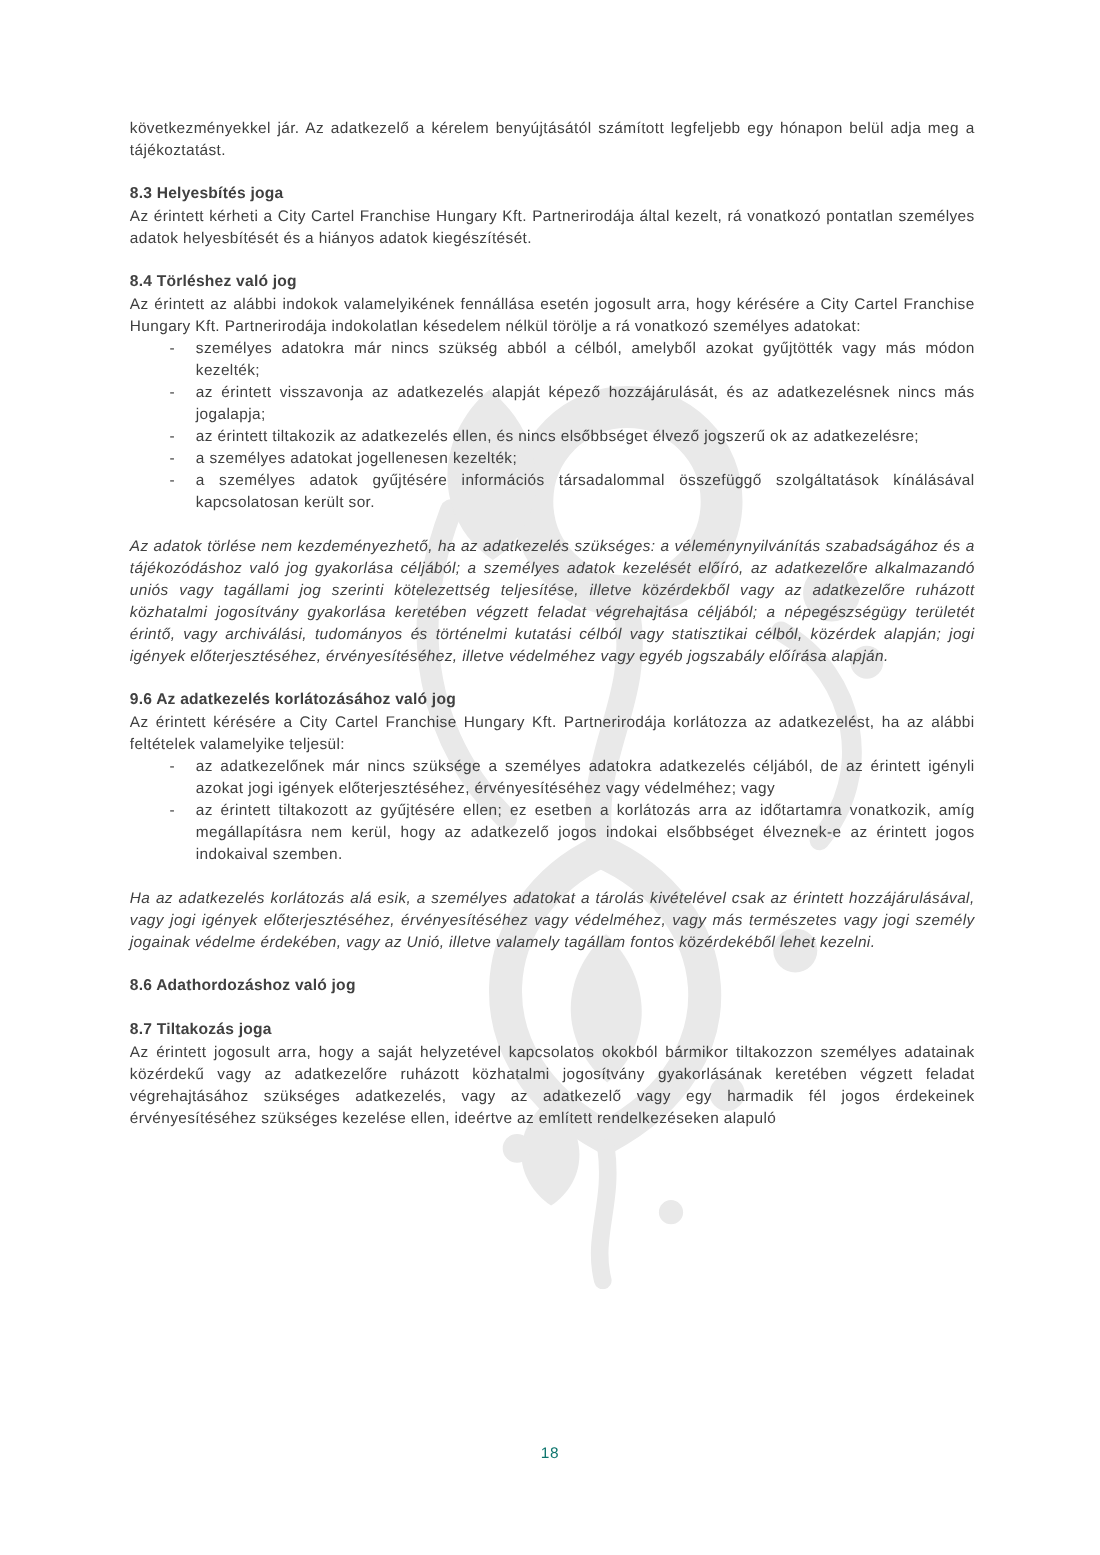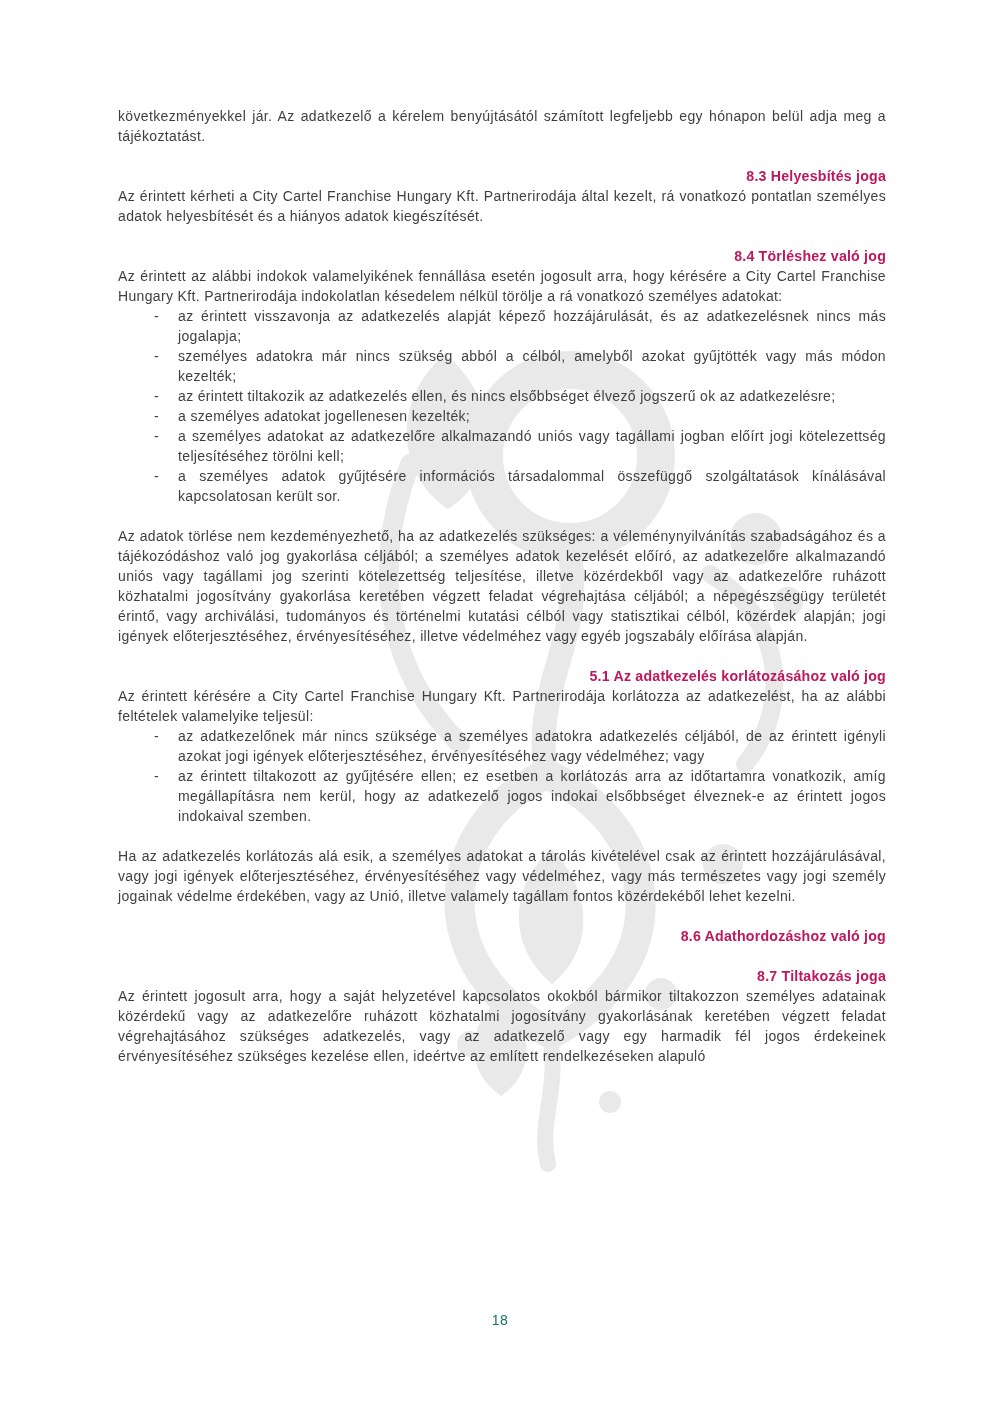--- a/index.html
+++ b/index.html
@@ -26,29 +26,29 @@
     top: 106px;
     width: 768px;
     z-index: 1;
     color: #3f3f3f;
     font-size: 14px;
     line-height: 20px;
     letter-spacing: 0.35px;
     text-align: justify;
   }
   .content p { margin: 0; }
-  .content p.gap { margin-top: 20px; }
+  .content p.gap { margin-top: 20px; font-style: italic; }
   h2.sec-heading {
     margin: 20px 0 0 0;
     font-size: 14.2px;
     line-height: 20px;
     font-weight: bold;
-    color: #be185d;
+    color: #404040;
     letter-spacing: 0.2px;
-    text-align: right;
+    text-align: left;
   }
   ul.dash-list { margin: 0; padding: 0; list-style: none; }
   ul.dash-list li {
     position: relative;
     padding-left: 60px;
     text-align: justify;
   }
   ul.dash-list li::before {
     content: "-";
     position: absolute;
@@ -97,30 +97,29 @@
   <div class="content">
 
     <p>következményekkel jár. Az adatkezelő a kérelem benyújtásától számított legfeljebb egy hónapon belül adja meg a tájékoztatást.</p>
 
     <h2 class="sec-heading">8.3 Helyesbítés joga</h2>
     <p>Az érintett kérheti a City Cartel Franchise Hungary Kft. Partnerirodája által kezelt, rá vonatkozó pontatlan személyes adatok helyesbítését és a hiányos adatok kiegészítését.</p>
 
     <h2 class="sec-heading">8.4  Törléshez való jog</h2>
     <p>Az érintett az alábbi indokok valamelyikének fennállása esetén jogosult arra, hogy kérésére a City Cartel Franchise Hungary Kft. Partnerirodája indokolatlan késedelem nélkül törölje a rá vonatkozó személyes adatokat:</p>
     <ul class="dash-list">
+      <li>személyes adatokra  már nincs szükség abból  a célból, amelyből  azokat gyűjtötték  vagy más módon kezelték;</li>
       <li>az érintett visszavonja az adatkezelés alapját képező hozzájárulását, és az adatkezelésnek nincs más jogalapja;</li>
-      <li>személyes adatokra  már nincs szükség abból  a célból, amelyből  azokat gyűjtötték  vagy más módon kezelték;</li>
       <li>az érintett tiltakozik az adatkezelés ellen, és nincs elsőbbséget élvező jogszerű ok az adatkezelésre;</li>
       <li>a személyes adatokat jogellenesen kezelték;</li>
-      <li>a személyes adatokat az adatkezelőre alkalmazandó uniós vagy tagállami jogban előírt jogi kötelezettség teljesítéséhez törölni kell;</li>
       <li>a személyes adatok gyűjtésére információs társadalommal összefüggő szolgáltatások kínálásával kapcsolatosan került sor.</li>
     </ul>
     <p class="gap">Az adatok törlése nem kezdeményezhető, ha az adatkezelés szükséges: a véleménynyilvánítás szabadságához és a tájékozódáshoz való jog gyakorlása céljából; a személyes adatok kezelését előíró, az adatkezelőre alkalmazandó uniós vagy tagállami jog szerinti kötelezettség teljesítése, illetve közérdekből vagy az adatkezelőre ruházott közhatalmi jogosítvány gyakorlása keretében végzett feladat végrehajtása céljából; a népegészségügy területét érintő, vagy archiválási, tudományos és történelmi kutatási célból vagy statisztikai célból, közérdek alapján;  jogi igények előterjesztéséhez, érvényesítéséhez, illetve védelméhez vagy egyéb jogszabály előírása alapján.</p>
 
-    <h2 class="sec-heading">5.1  Az adatkezelés korlátozásához való jog</h2>
+    <h2 class="sec-heading">9.6  Az adatkezelés korlátozásához való jog</h2>
     <p>Az érintett kérésére a City Cartel Franchise Hungary Kft. Partnerirodája korlátozza az adatkezelést, ha az alábbi feltételek valamelyike teljesül:</p>
     <ul class="dash-list">
       <li>az adatkezelőnek már nincs szüksége a személyes adatokra adatkezelés céljából, de az érintett igényli azokat jogi igények előterjesztéséhez, érvényesítéséhez vagy védelméhez; vagy</li>
       <li>az érintett tiltakozott az gyűjtésére ellen; ez esetben a korlátozás arra az időtartamra vonatkozik, amíg megállapításra nem kerül, hogy az adatkezelő jogos indokai elsőbbséget élveznek-e az érintett jogos indokaival szemben.</li>
     </ul>
     <p class="gap">Ha az adatkezelés korlátozás alá esik, a személyes adatokat a tárolás kivételével csak az érintett hozzájárulásával, vagy jogi igények előterjesztéséhez, érvényesítéséhez vagy védelméhez, vagy más természetes vagy jogi személy jogainak védelme érdekében, vagy az Unió, illetve valamely tagállam fontos közérdekéből lehet kezelni.</p>
 
     <h2 class="sec-heading">8.6 Adathordozáshoz való jog</h2>
 
     <h2 class="sec-heading">8.7 Tiltakozás joga</h2>

